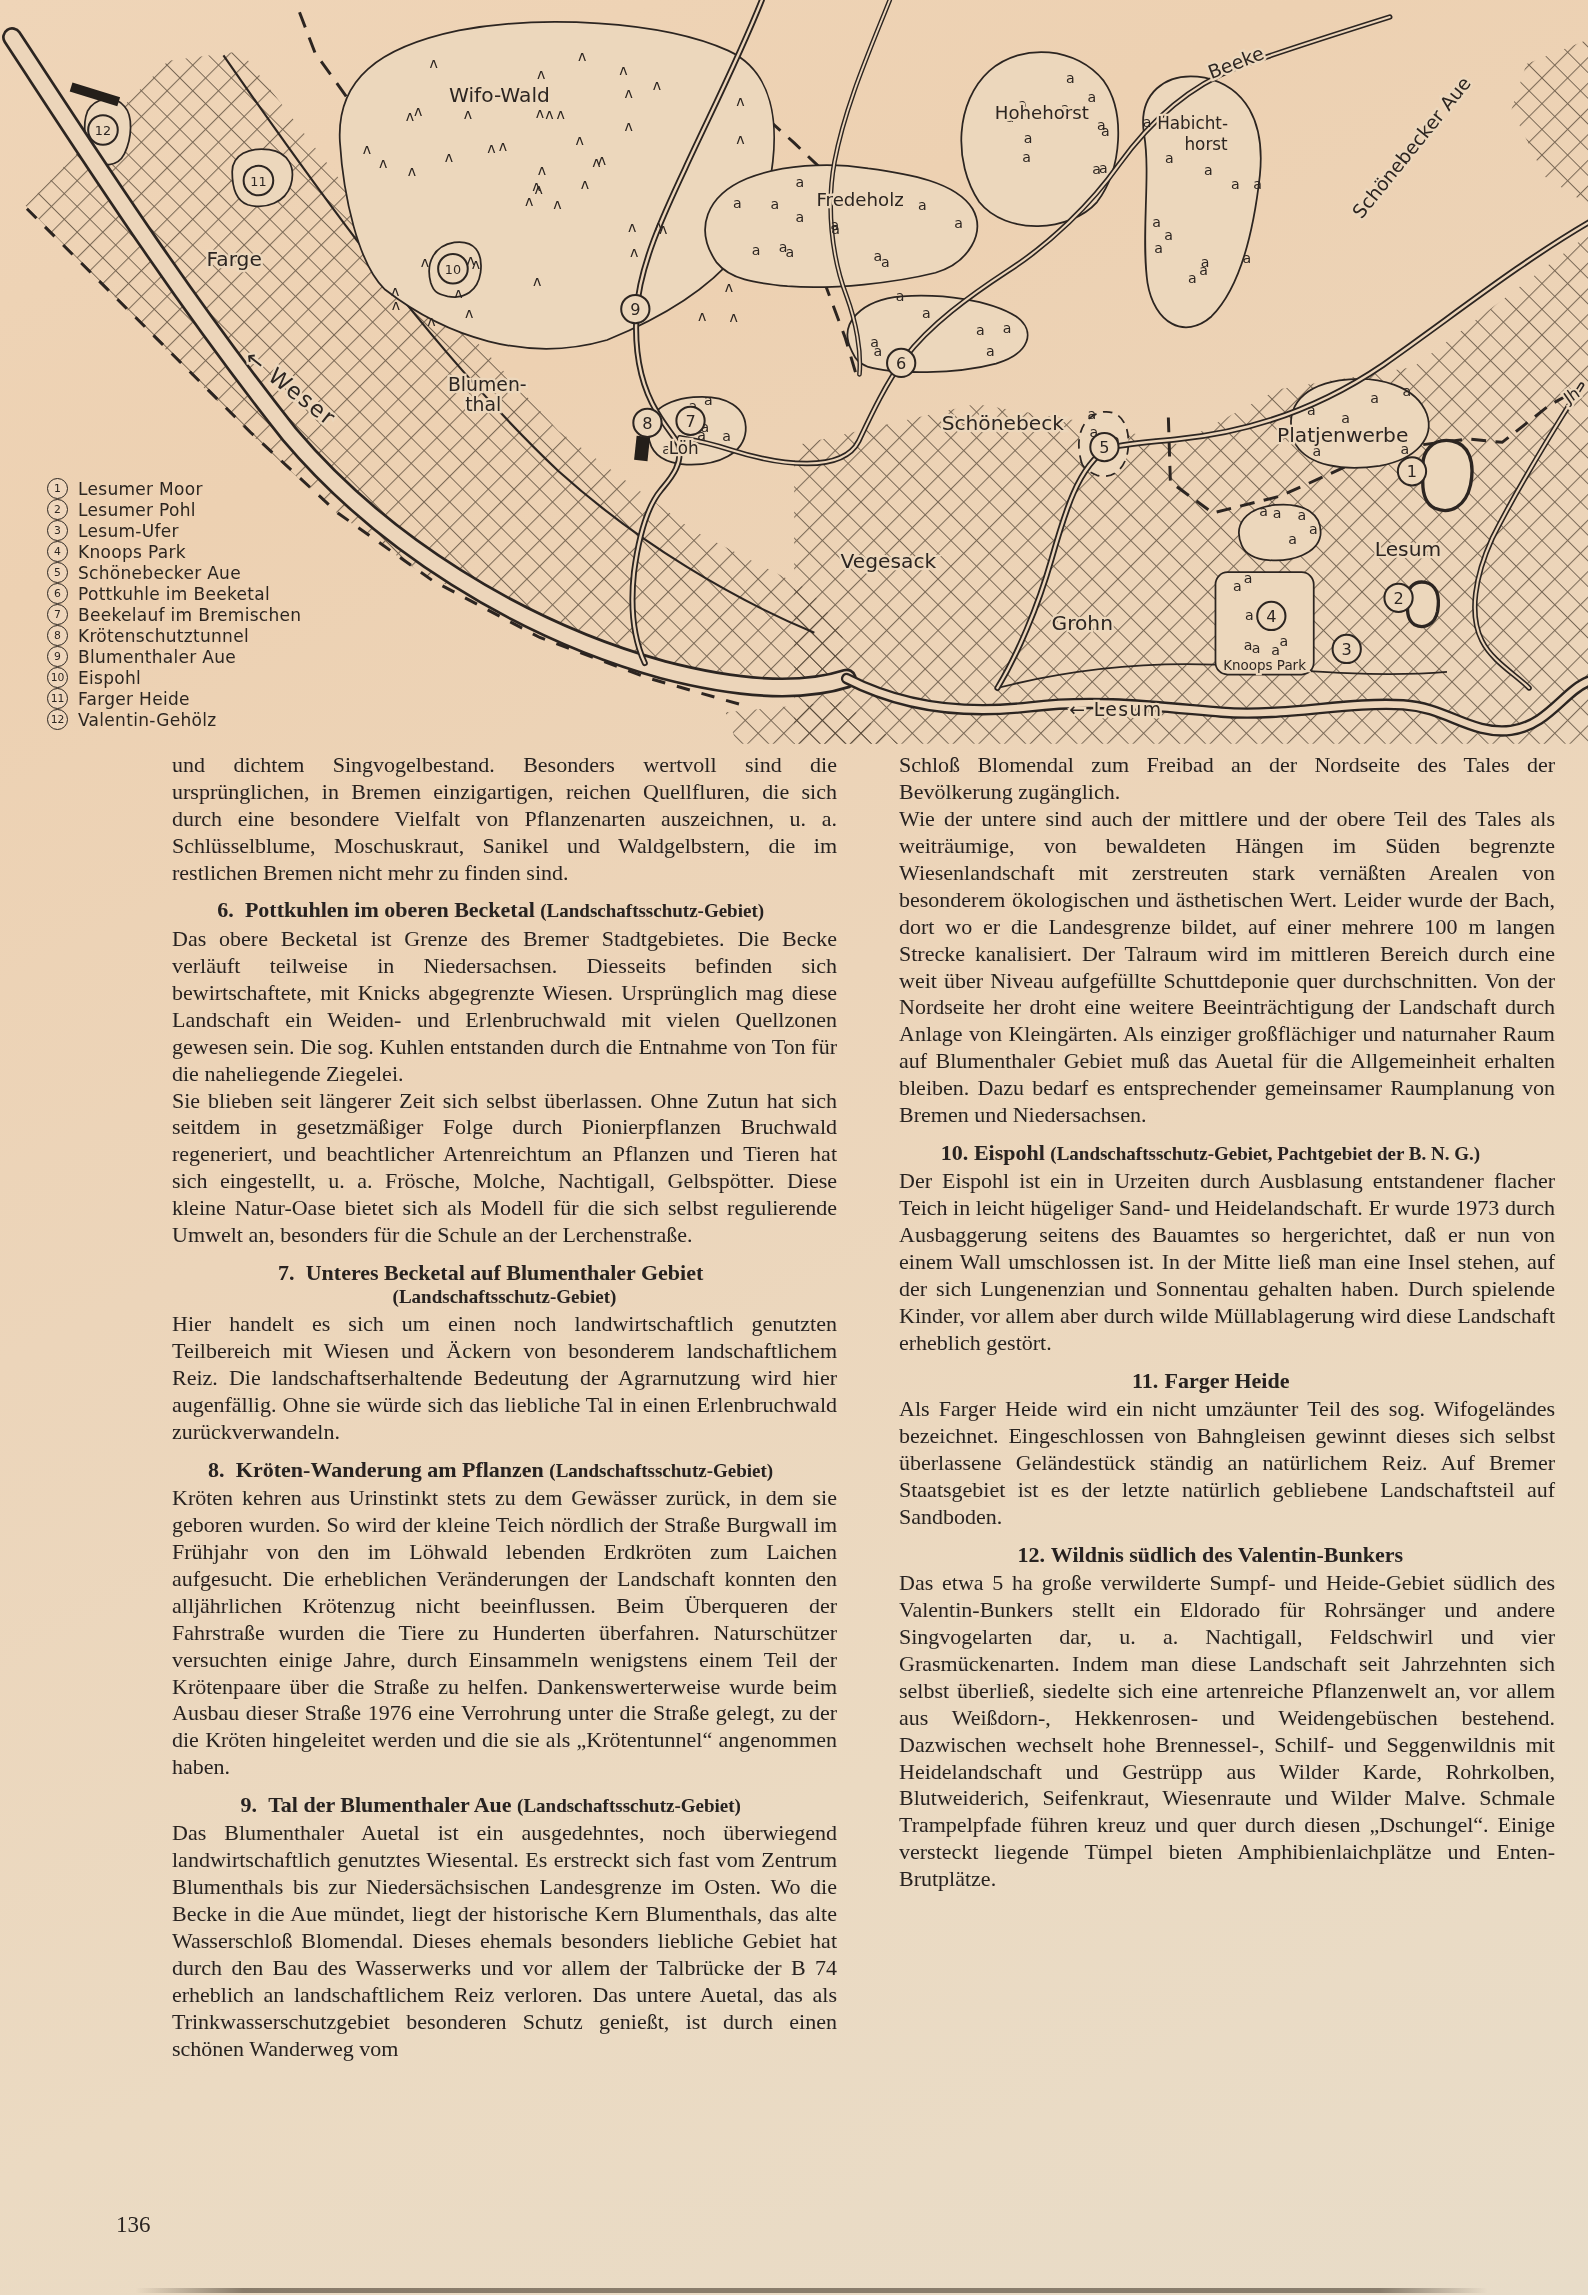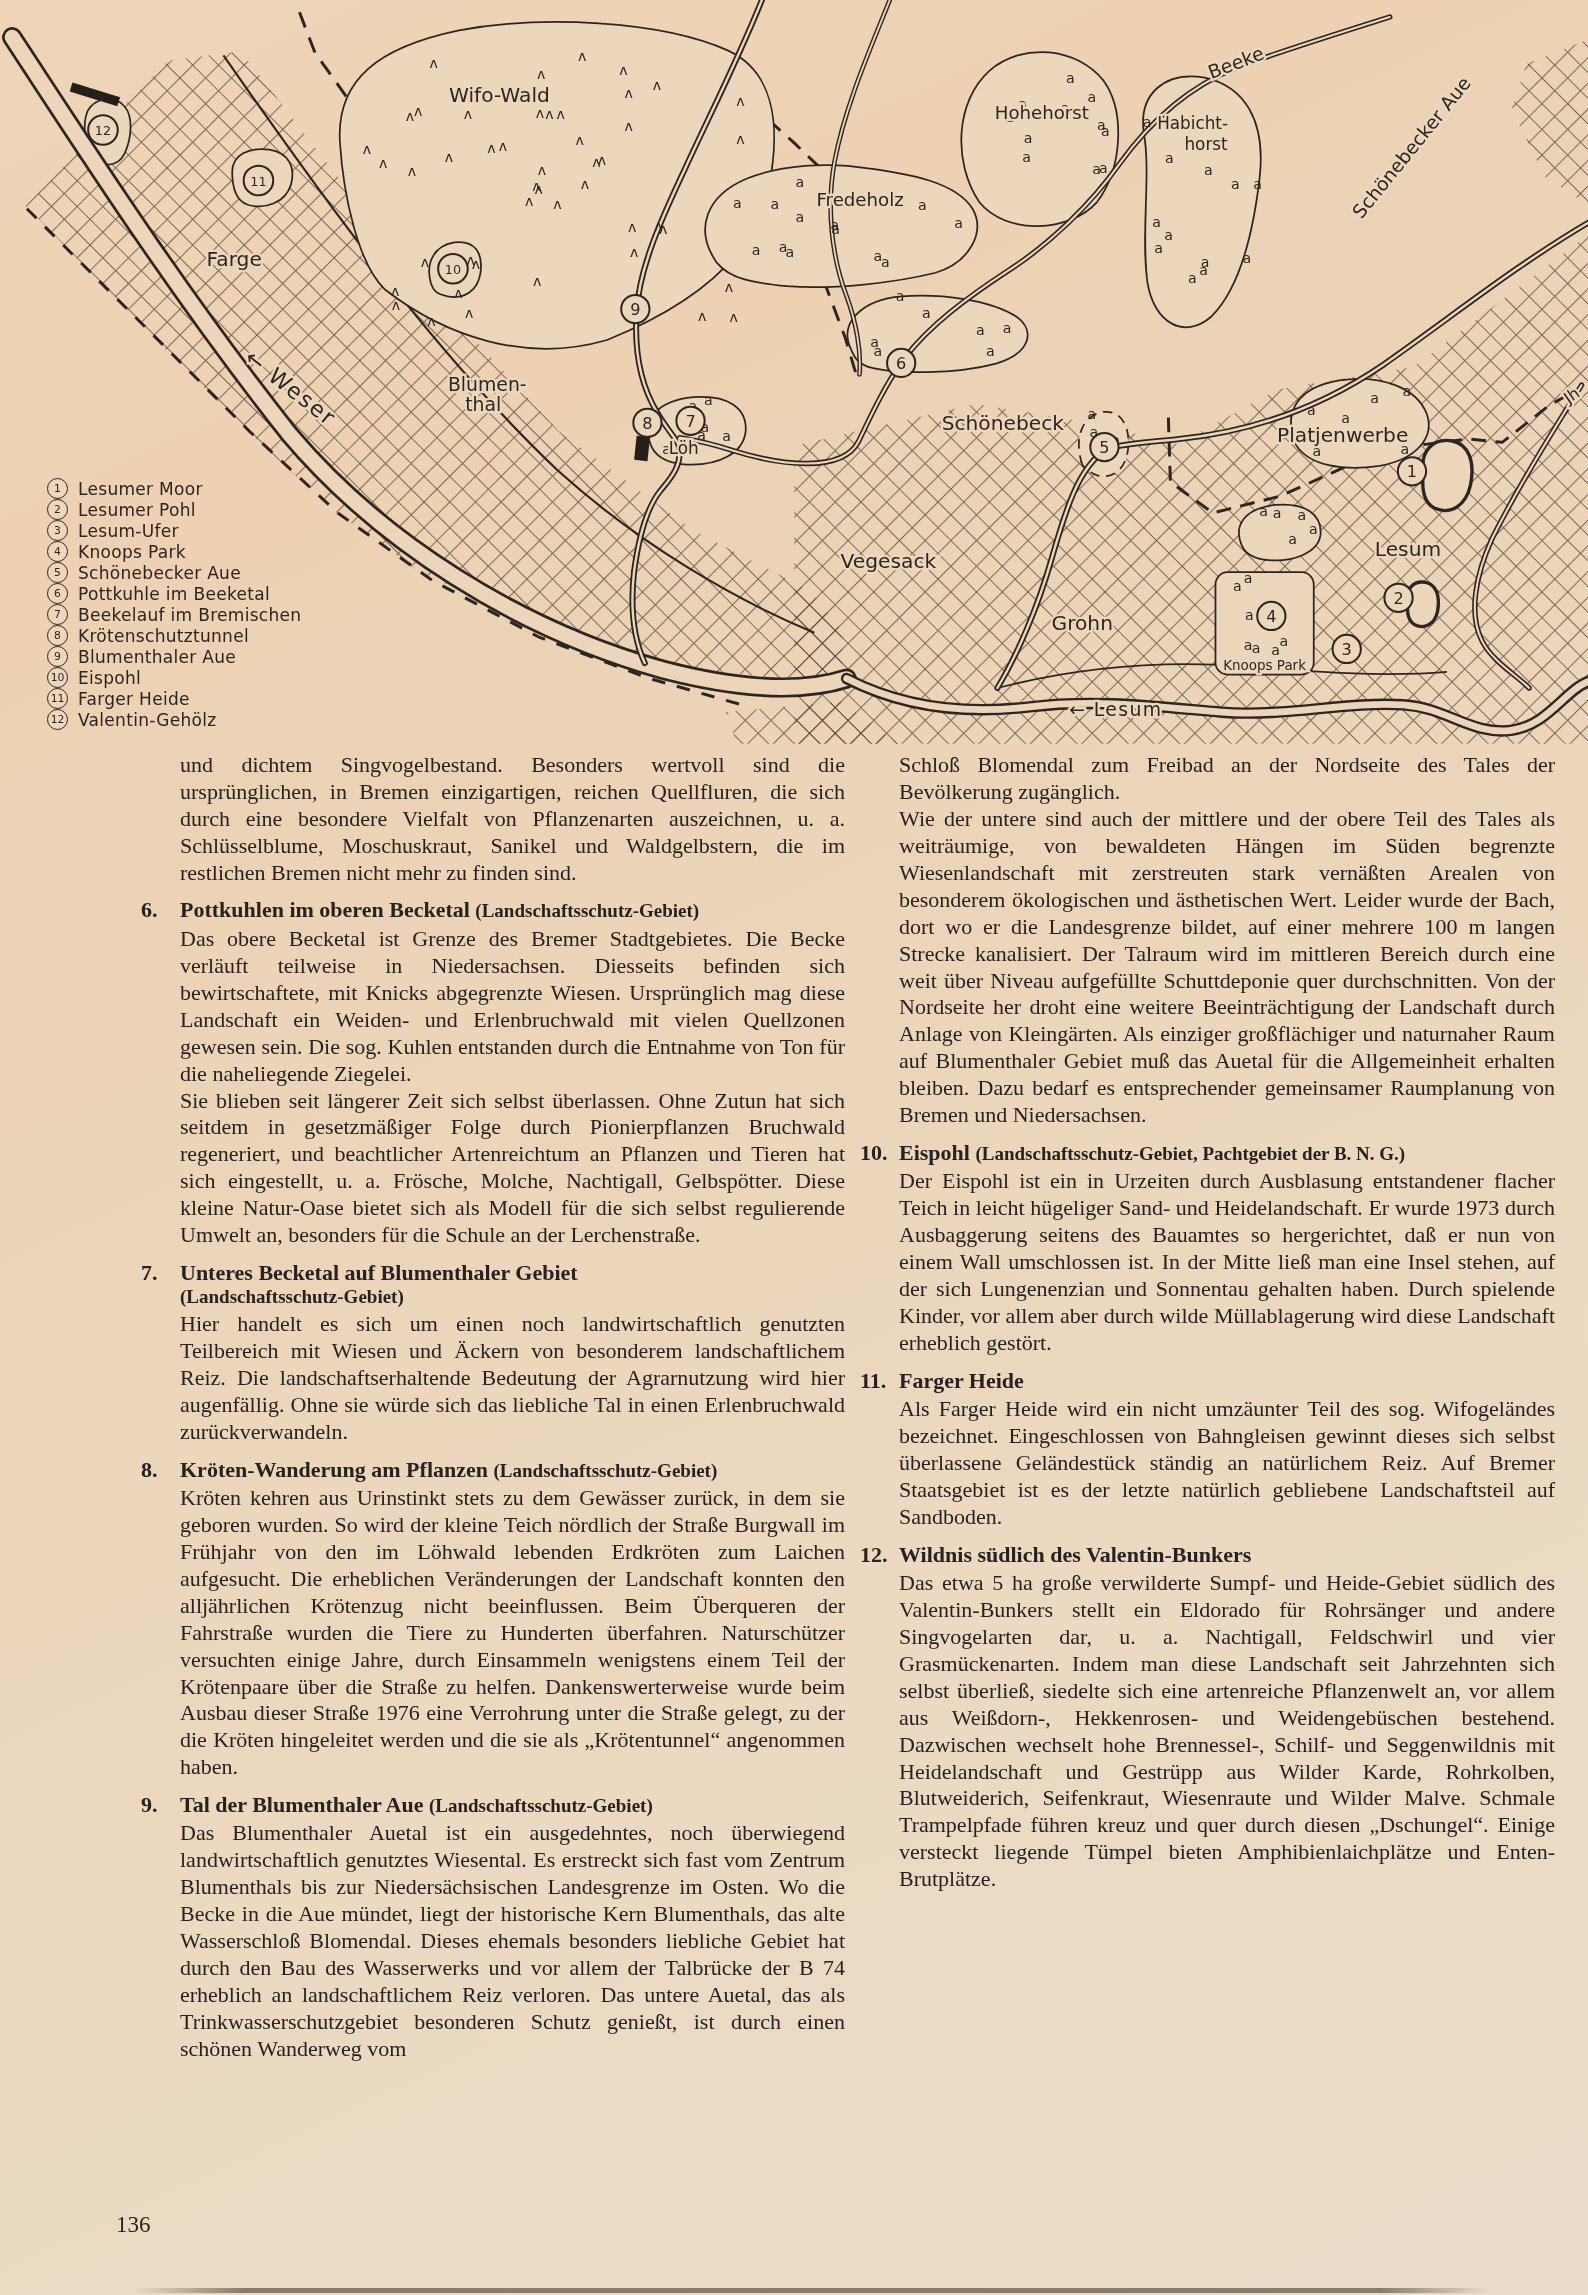--- a/index.html
+++ b/index.html
@@ -12,26 +12,26 @@
   
   .legend{position:absolute;left:47px;top:478px;margin:0;padding:0;list-style:none;
           font-family:"DejaVu Sans",sans-serif;font-size:17px;color:#2b2520;}
   .legend li{display:flex;align-items:center;height:21px;gap:10px;}
   .lnum{width:21px;height:21px;border:1.5px solid #2b2520;border-radius:50%;box-sizing:border-box;
         display:inline-flex;align-items:center;justify-content:center;font-size:10.8px;flex:0 0 21px;
         background:rgba(255,250,240,.15);}
   .llabel{letter-spacing:0.3px;white-space:nowrap;}
   
   .col{position:absolute;top:752px;font-size:22px;line-height:1.225;text-align:justify;color:#272220;}
-  .col-left{left:180px;width:665px;}
+  .col-left{left:172px;width:665px;}
   .col-right{left:899px;width:656px;}
   .col p{margin:0;}
   .lead2{margin-top:1.3px;}
   .sec{margin-top:10.8px;}
-  .sec-h{margin:0 0 2px 0;font-size:22px;line-height:1.2;text-align:left;}
+  .sec-h{margin:0 0 2px 0;font-size:22px;line-height:1.2;text-align:center;}
   .sec-num{display:inline-block;width:39px;margin-left:-39px;font-weight:bold;}
   .sec-title{font-weight:bold;}
   .sec-paren{font-weight:bold;font-size:19px;}
   .paren-newline .sec-paren{display:block;}
   .pageno{position:absolute;left:116px;top:2184px;font-size:23px;color:#2a2421;margin-top:28px;}
   .bottom-edge{position:absolute;left:135px;right:101px;bottom:2px;height:4.7px;border-radius:2.7px;
         background:linear-gradient(90deg,rgba(40,30,18,0),rgba(40,30,18,.5) 8%,rgba(40,30,18,.5) 92%,rgba(40,30,18,0));}
   .map text{font-family:"DejaVu Sans",sans-serif;fill:#2c2521;paint-order:stroke;stroke:#ecd7bc;stroke-width:7px;}
   .map text.tree{stroke:none;}
 </style>

